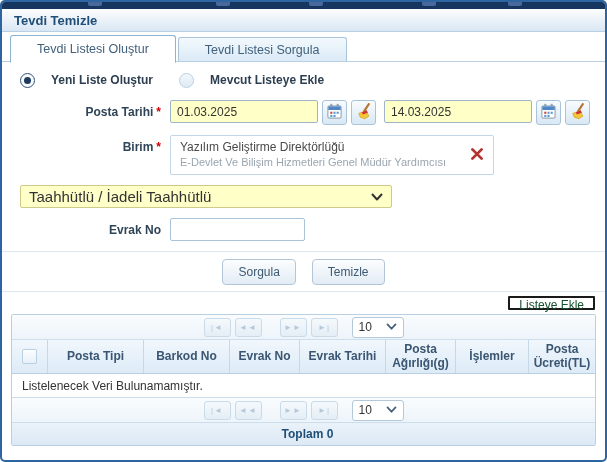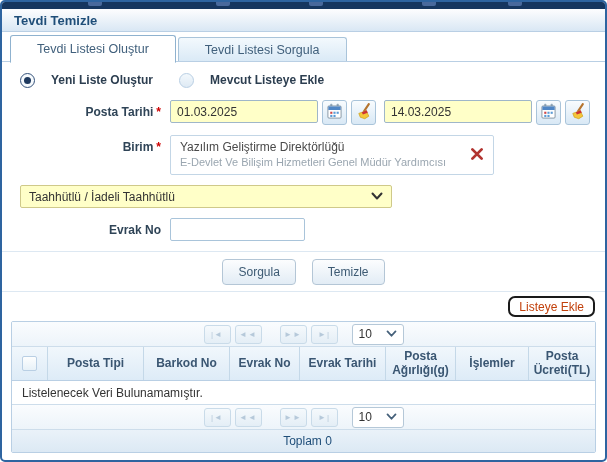--- a/index.html
+++ b/index.html
@@ -162,21 +162,21 @@
     display: flex; align-items: center; justify-content: center;
   }
 
   .select-box {
     width: 372px; height: 23px;
     background: #ffffc8;
     border: 1px solid #cfc98a;
     border-radius: 2px;
     display: flex; align-items: center; justify-content: space-between;
     padding: 0 8px;
-    font-size: 12px; color: #333333;
+    font-size: 15px; color: #333333;
     cursor: pointer;
   }
   .input-plain {
     width: 135px; height: 23px;
     background: #ffffff;
     border: 1px solid #a9c4da;
     border-radius: 2px;
     font-size: 12px; color: #333333;
     padding: 0 6px;
     font-family: "Liberation Sans", sans-serif;
@@ -194,27 +194,27 @@
     background: linear-gradient(#fcfdfe, #e2ecf5);
     border: 1px solid #b4c6d6;
     border-radius: 4px;
     font-size: 12px;
     color: #3d5a73;
     cursor: pointer;
     font-family: "Liberation Sans", sans-serif;
   }
   .listeye-row { display: flex; justify-content: flex-end; padding: 4px 10px 2px 0; }
   .btn-outline {
-    height: 21px;
+    height: 14px;
     padding: 0 9px;
     background: #ffffff;
     border: 2px solid #1a1a1a;
-    border-radius: 7px;
+    border-radius: 1px;
     font-size: 12px;
-    color: #c2410c;
+    color: #14532d;
     cursor: pointer;
     font-family: "Liberation Sans", sans-serif;
   }
 
   
   .tbl { margin: 2px 9px 0 9px; border: 1px solid #b9cfe4; border-radius: 2px; overflow: hidden; }
   .paginator {
     height: 25px;
     background: linear-gradient(#fafcfe, #edf4fa);
     border-bottom: 1px solid #cdddeb;
@@ -271,21 +271,21 @@
     border-bottom: 1px solid #cdddeb;
     display: flex; align-items: center;
     padding-left: 10px;
     font-size: 12px; color: #333333;
   }
   .paginator.bottom { border-bottom: 1px solid #cdddeb; }
   .tbl-footer {
     height: 22px;
     background: linear-gradient(#eaf2f9, #dce9f4);
     display: flex; align-items: center; justify-content: center;
-    font-size: 12px; font-weight: normal; color: #1f4e79; padding-left: 8px;
+    font-size: 12px; font-weight: bold; color: #1f4e79; padding-left: 8px;
   }
 </style>
 </head>
 <body>
 
 <div class="window">
 
   <div class="top-strip">
     <div class="notch" style="left:86px"></div>
     <div class="notch" style="left:214px"></div>

